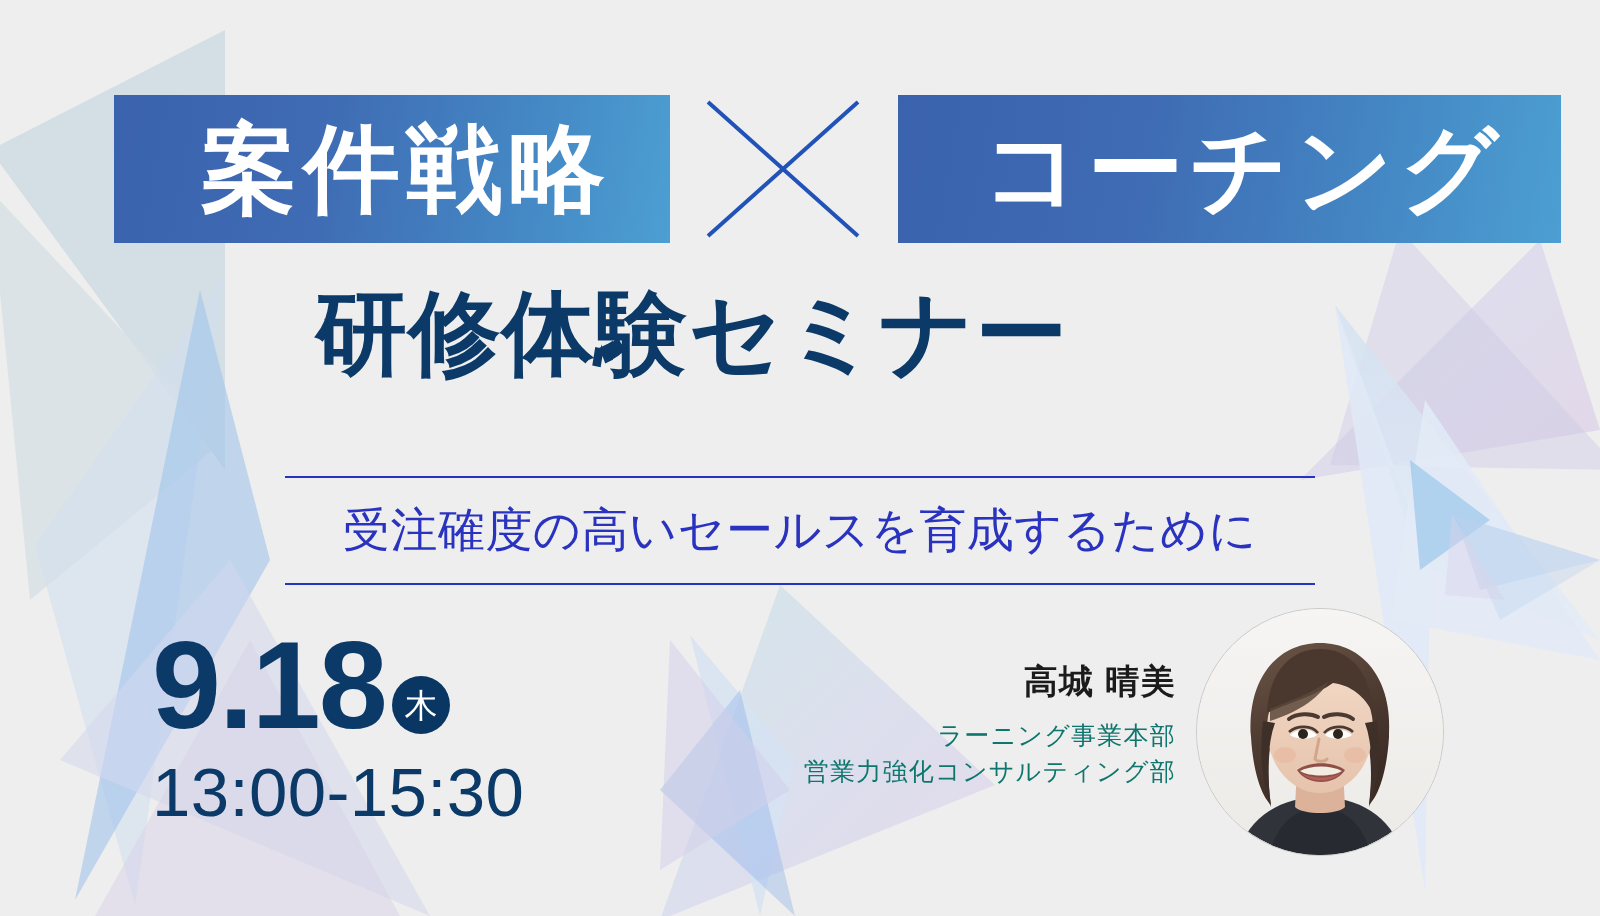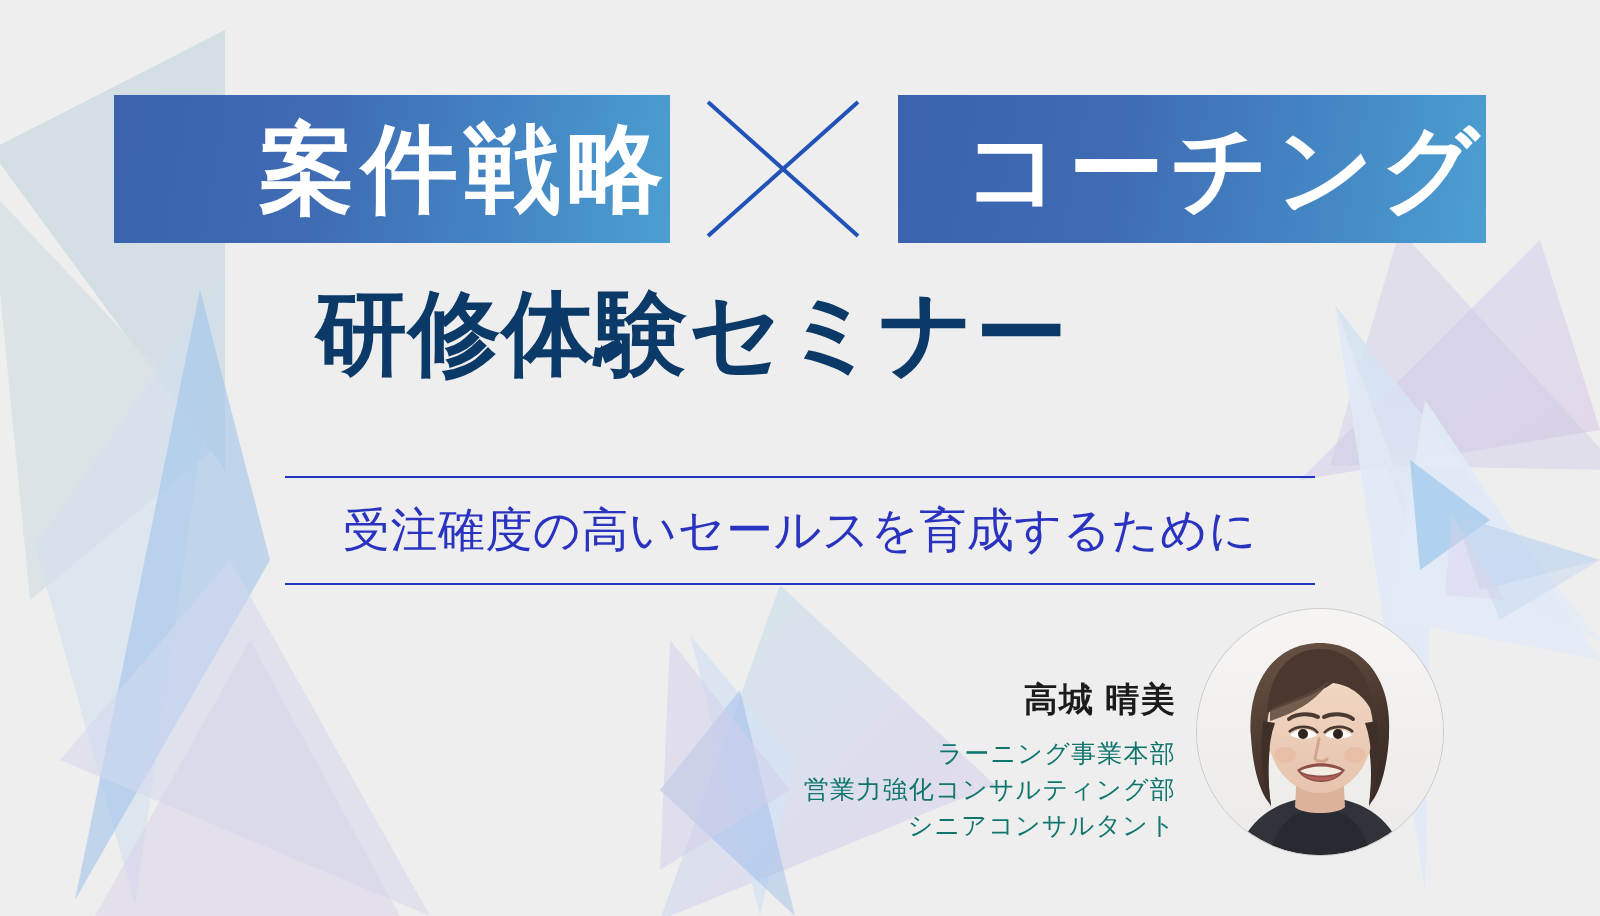--- a/index.html
+++ b/index.html
@@ -24,32 +24,32 @@
     pointer-events: none;
   }
 
   
   .badge {
     position: absolute;
     top: 95px;
     height: 148px;
     display: flex;
     align-items: center;
-    justify-content: flex-end;
+    justify-content: center;
     box-sizing: border-box;
     padding-left: 22px;
   }
   #badge-left {
     left: 114px;
     width: 556px;
     background: linear-gradient(100deg, #3a62ad 0%, #3f6cb4 38%, #4487c4 72%, #4c9fd2 100%);
   }
   #badge-right {
     left: 898px;
-    width: 588px;
+    width: 663px;
     background: linear-gradient(100deg, #3a62ad 0%, #3f6cb4 38%, #4487c4 72%, #4c9fd2 100%);
   }
   .badge-text {
     color: #ffffff;
     font-size: 96px;
     font-weight: 700;
     letter-spacing: 0.07em;
     line-height: 1;
     text-indent: 0.07em;
     white-space: nowrap;
@@ -140,21 +140,21 @@
     font-weight: 400;
     letter-spacing: 0.005em;
     line-height: 1;
     margin-top: 16px;
   }
 
   
   #speaker-block {
     position: absolute;
     left: 800px;
-    top: 678px;
+    top: 660px;
     width: 376px;
     text-align: right;
   }
   #speaker-name {
     color: #1b1b1b;
     font-size: 34px;
     font-weight: 700;
     letter-spacing: 0.04em;
     line-height: 1.25;
     margin-bottom: 14px;
@@ -249,26 +249,32 @@
   </div>
 
   <div id="main-title">研修体験セミナー</div>
 
   <div id="subtitle-block">
     <div class="rule"></div>
     <div id="subtitle-text">受注確度の高いセールスを育成するために</div>
     <div class="rule"></div>
   </div>
 
+  <div id="date-block">
+    <div id="date-line">
+      <span id="date-number">9.18</span>
+      <span id="weekday-badge">木</span>
+    </div>
+    <div id="time-range">13:00-15:30</div>
+  </div>
 
   <div id="speaker-block">
     <div id="speaker-name">高城 晴美</div>
     <div class="speaker-affil">ラーニング事業本部</div>
     <div class="speaker-affil">営業力強化コンサルティング部</div>
-    <div class="speaker-affil">シニアコンサルタント</div>
   </div>
 
   <div id="portrait">
     <svg width="246" height="246" viewBox="0 0 246 246">
       <defs>
         <linearGradient id="bgPhoto" x1="0" y1="0" x2="0" y2="1">
           <stop offset="0%" stop-color="#f6f5f3"></stop>
           <stop offset="100%" stop-color="#eceae7"></stop>
         </linearGradient>
         <linearGradient id="hairG" x1="0" y1="0" x2="0.4" y2="1">

